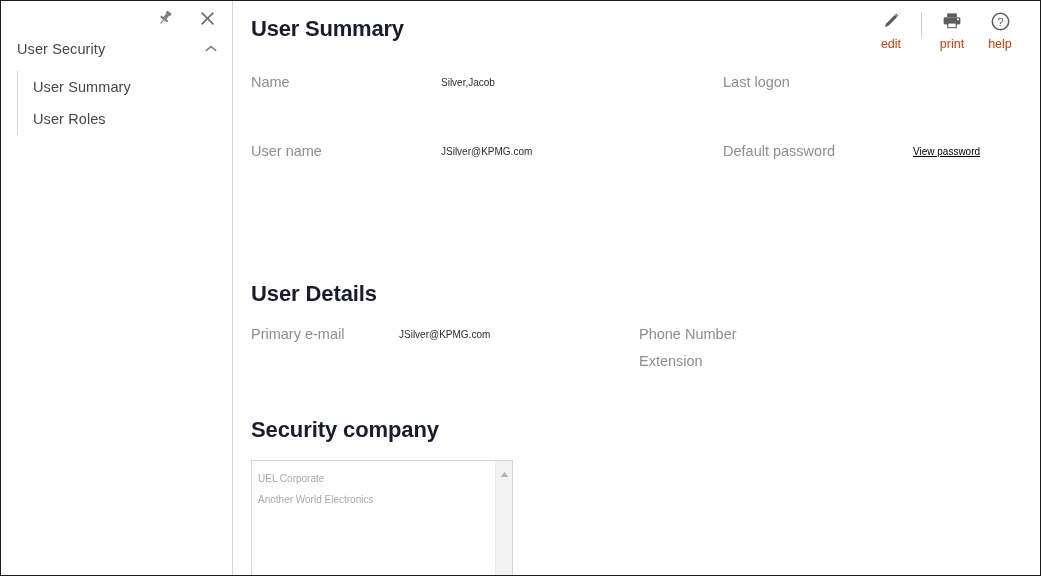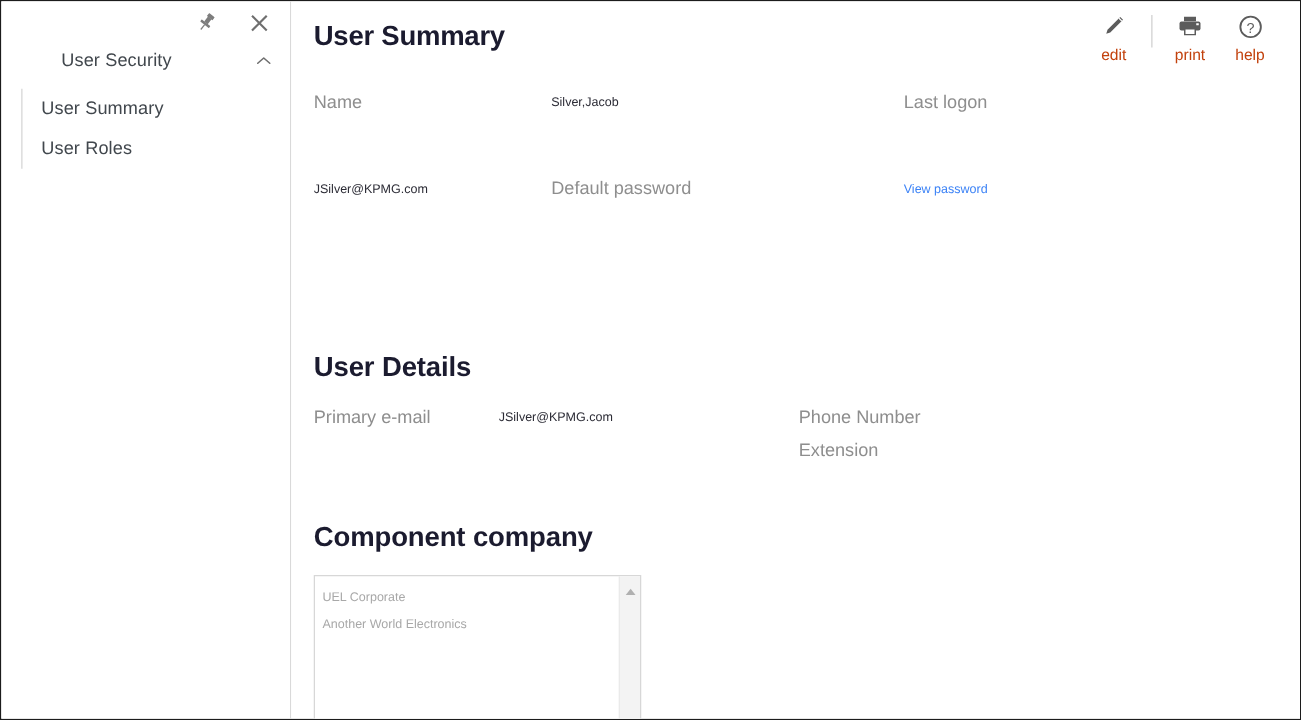--- a/index.html
+++ b/index.html
@@ -53,21 +53,20 @@
   }
   .ctrl-btn svg { display: block; }
 
   .sidebar-section {
     padding: 0 14px 0 16px;
     height: 28px;
     display: flex;
     align-items: center;
     justify-content: space-between;
     cursor: pointer;
-    margin-left: 32px;
   }
   .sidebar-section-label {
     font-size: 14.5px;
     color: #41474d;
     letter-spacing: .1px;
   }
   .chevron {
     width: 14px; height: 14px;
     display: flex; align-items: center; justify-content: center;
   }
@@ -166,21 +165,22 @@
     line-height: 27px;
     white-space: nowrap;
   }
   .field-value {
     font-size: 10px;
     color: #2b2b35;
     line-height: 27px;
     white-space: nowrap;
   }
   .field-value.link {
-    color: #3b82f6;
+    color: #000000;
+    text-decoration: underline;
     cursor: pointer;
   }
   .field-value.empty { min-height: 27px; }
 
   .section-title {
     margin: 0;
     font-size: 22px;
     font-weight: bold;
     color: #1b1b2f;
     letter-spacing: -0.1px;
@@ -317,20 +317,21 @@
 
     <div class="content">
 
       <div class="field-grid" style="margin-top:6px;gap:42px;">
 
         <div class="field-label">Name</div>
         <div class="field-value">Silver,Jacob</div>
         <div class="field-label">Last logon</div>
         <div class="field-value empty"></div>
 
+        <div class="field-label">User name</div>
         <div class="field-value">JSilver@KPMG.com</div>
 
         <div class="field-label">Default password</div>
         <div class="field-value link">View password</div>
         <div class="field-label"></div>
         <div class="field-value empty"></div>
 
       </div>
 
       <h2 class="section-title" style="margin-top:47px;">User Details</h2>
@@ -342,21 +343,21 @@
         <div class="field-label">Phone Number</div>
         <div class="field-value empty"></div>
 
         <div class="field-label"></div>
         <div class="field-value empty"></div>
         <div class="field-label">Extension</div>
         <div class="field-value empty"></div>
 
       </div>
 
-      <h2 class="section-title" style="margin-top:42px;">Component company</h2>
+      <h2 class="section-title" style="margin-top:42px;">Security company</h2>
 
       <div class="listbox-wrap" style="margin-top:17px;">
         <div class="listbox-items">
           <div class="listbox-item">UEL Corporate</div>
           <div class="listbox-item">Another World Electronics</div>
         </div>
         <div class="listbox-scrollbar">
           <span class="sb-arrow">
             <svg width="11" height="9" viewBox="0 0 11 9" aria-hidden="true">
               <path d="M5.5 2 L9.4 7 L1.6 7 Z" fill="#b0b0b0"></path>

